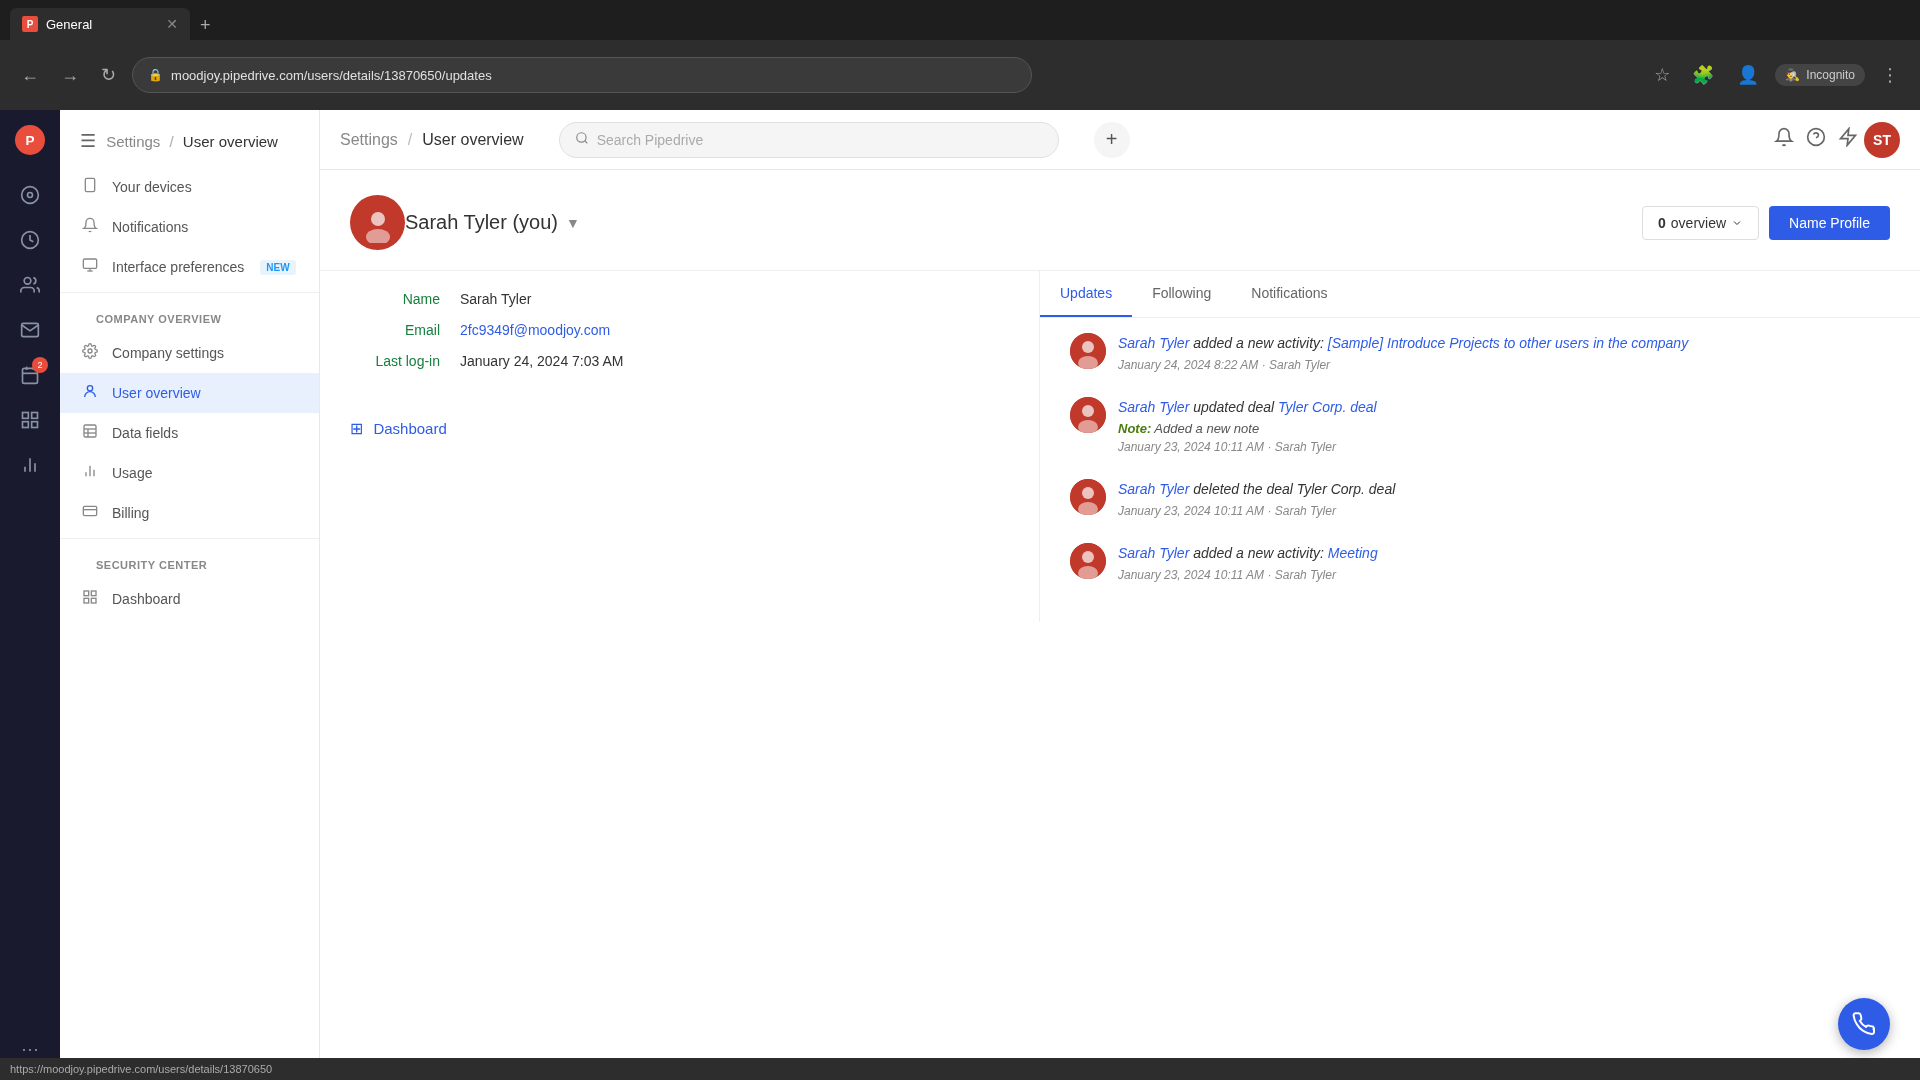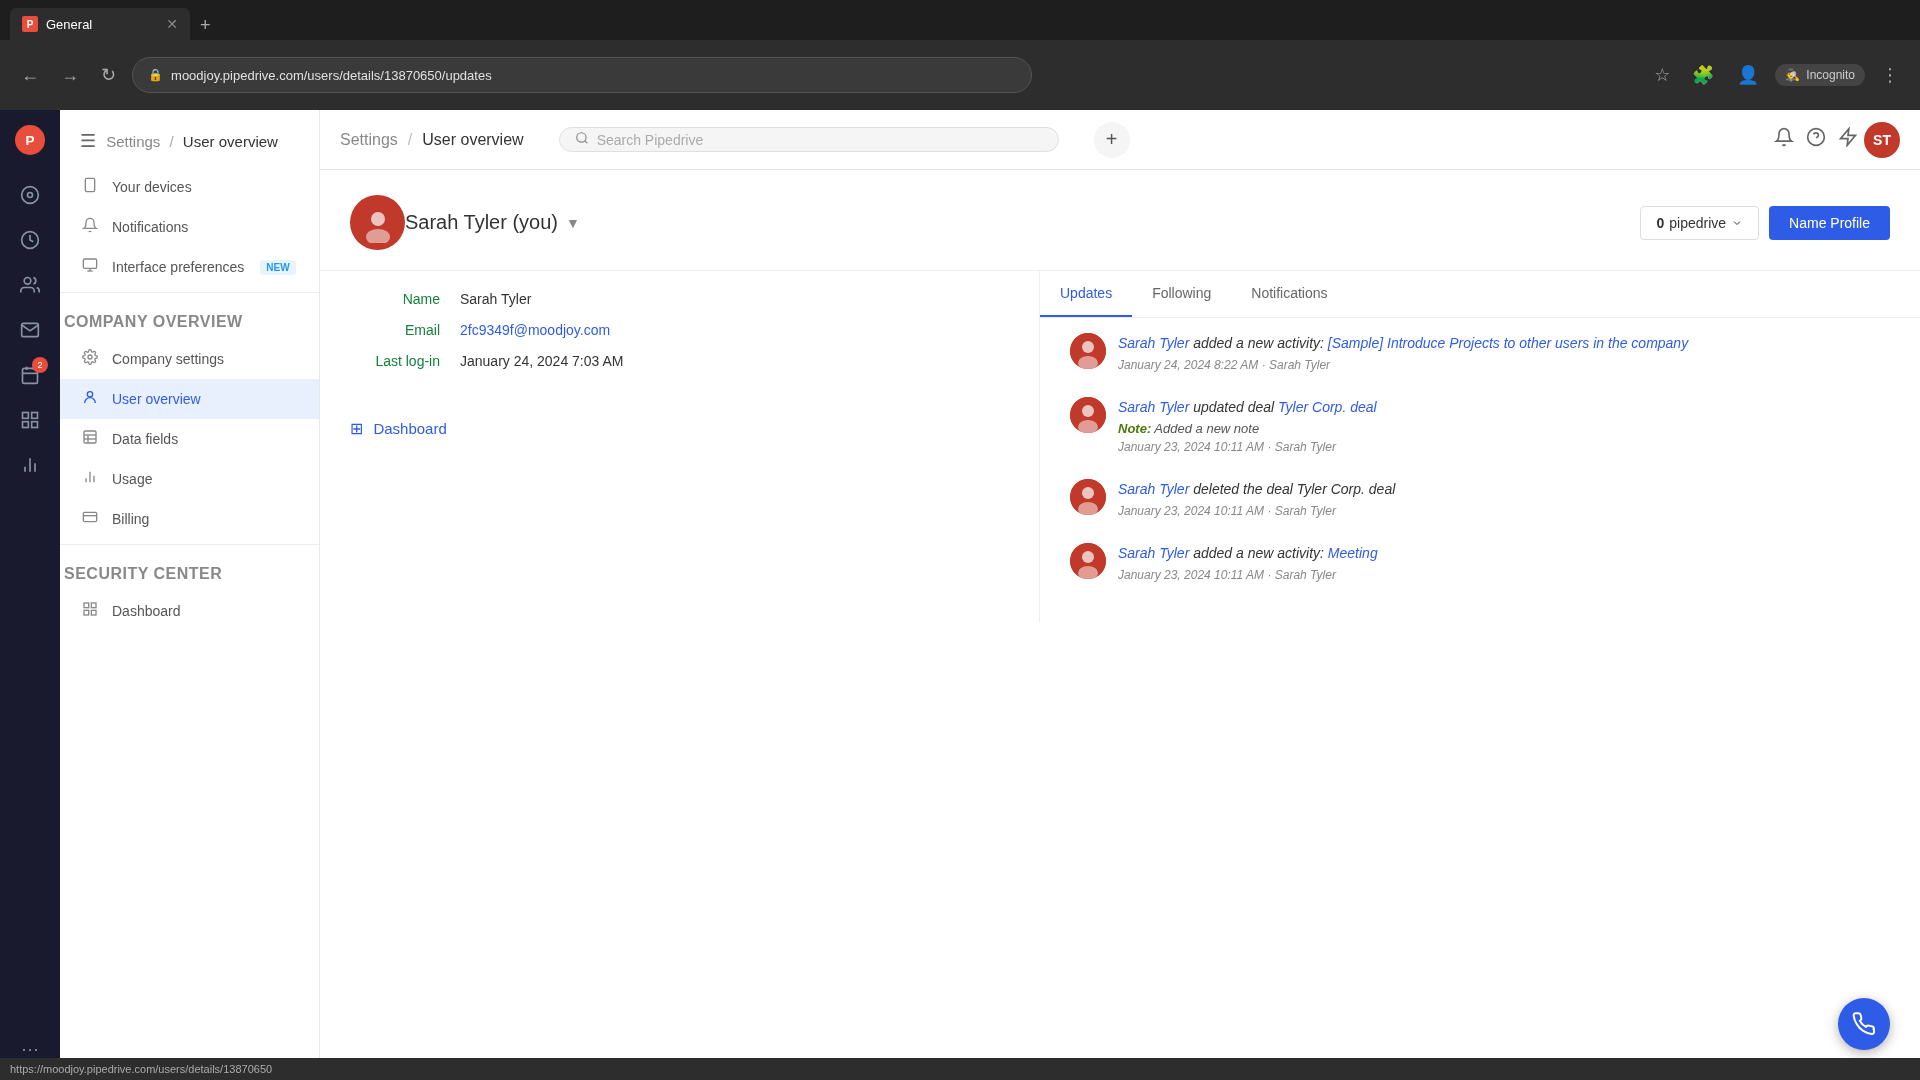--- a/index.html
+++ b/index.html
@@ -34,21 +34,21 @@
     .nav-logo svg { width: 30px; height: 30px; }
     .nav-spacer { flex: 1; }
     .nav-dots { color: #8892a4; font-size: 18px; cursor: pointer; padding: 10px; }
 
     
     .sidebar { width: 260px; background: #fff; border-right: 1px solid #e8e8e8; padding: 15px 0; overflow-y: auto; }
     .sidebar-header { display: flex; align-items: center; padding: 5px 20px 15px; gap: 10px; }
     .sidebar-toggle { color: #666; cursor: pointer; font-size: 18px; }
     .breadcrumb { font-size: 15px; color: #333; }
 
-    .sidebar-section-label { font-size: 16px; font-weight: 600; color: #888; padding: 15px 4px 8px; letter-spacing: 0.5px; text-transform: uppercase; }
+    .sidebar-section-label { font-size: 11px; font-weight: 600; color: #888; padding: 15px 36px 8px; letter-spacing: 0.5px; text-transform: uppercase; }
     .sidebar-item { display: flex; align-items: center; gap: 12px; padding: 10px 20px; cursor: pointer; color: #555; font-size: 14px; border-radius: 0; transition: background 0.15s; }
     .sidebar-item.active { background: #e8f0fe; color: #2e5ce6; font-weight: 500; }
     .sidebar-item .item-icon { font-size: 16px; color: #888; width: 20px; text-align: center; }
     .sidebar-item.active .item-icon { color: #2e5ce6; }
     .new-badge { background: #e8f4fd; color: #2196f3; font-size: 10px; font-weight: 700; padding: 2px 6px; border-radius: 3px; margin-left: 4px; }
 
     
     .main-content { flex: 1; overflow-y: auto; background: #fff; }
 
     
@@ -94,21 +94,21 @@
     .content-left-panel { width: 720px; border-right: 1px solid #eee; }
     .content-right-panel { flex: 1; }
 
     
     .status-bar { position: fixed; bottom: 0; left: 0; right: 0; height: 22px; background: #2d2d2d; display: flex; align-items: center; padding: 0 10px; font-size: 11px; color: #aaa; z-index: 100; }
 
     
     .fab { position: fixed; bottom: 30px; right: 30px; width: 52px; height: 52px; border-radius: 50%; background: #2e5ce6; color: white; display: flex; align-items: center; justify-content: center; cursor: pointer; box-shadow: 0 3px 12px rgba(0,0,0,0.3); font-size: 22px; z-index: 50; }
 
     
-    .search-bar { display: flex; align-items: center; flex: 1; max-width: 500px; height: 25px; background: #f5f5f5; border-radius: 20px; padding: 0 15px; gap: 8px; border: 1px solid #e0e0e0; margin: 0 20px; }
+    .search-bar { display: flex; align-items: center; flex: 1; max-width: 500px; height: 36px; background: #f5f5f5; border-radius: 20px; padding: 0 15px; gap: 8px; border: 1px solid #e0e0e0; margin: 0 20px; }
     .search-icon { color: #888; font-size: 14px; }
     .search-input { border: none; background: none; outline: none; font-size: 14px; color: #333; width: 100%; }
     .search-input::placeholder { color: #aaa; }
 
     
     .app-topbar { height: 60px; border-bottom: 1px solid #e8e8e8; display: flex; align-items: center; padding: 0 20px; gap: 15px; background: #fff; }
     .app-topbar-title { font-size: 16px; color: #333; font-weight: 400; display: flex; align-items: center; gap: 5px; }
     .app-topbar-actions { margin-left: auto; display: flex; align-items: center; gap: 0; color: #666; }
     .topbar-icon { font-size: 20px; cursor: pointer; padding: 6px; border-radius: 50%; }
     .topbar-avatar { width: 36px; height: 36px; border-radius: 50%; background: #c0392b; display: flex; align-items: center; justify-content: center; color: white; font-size: 14px; font-weight: bold; cursor: pointer; }
@@ -374,21 +374,21 @@
               <ellipse cx="20" cy="34" rx="12" ry="8" fill="rgba(255,255,255,0.5)"></ellipse>
             </svg>
         </div>
         <div class="profile-name-wrapper">
           <span class="profile-name">Sarah Tyler (you)</span>
           <span class="profile-dropdown">▼</span>
         </div>
         <div class="profile-actions">
           <button class="followers-btn">
             <span class="count">0</span>
-            <span>pipedrive</span>
+            <span>overview</span>
             <svg width="12" height="12" viewBox="0 0 24 24" fill="none" stroke="currentColor" stroke-width="2">
                 <polyline points="6 9 12 15 18 9"></polyline>
               </svg>
           </button>
           <button class="edit-profile-btn">Name Profile</button>
         </div>
       </div>
 
       <div class="content-main">
 

